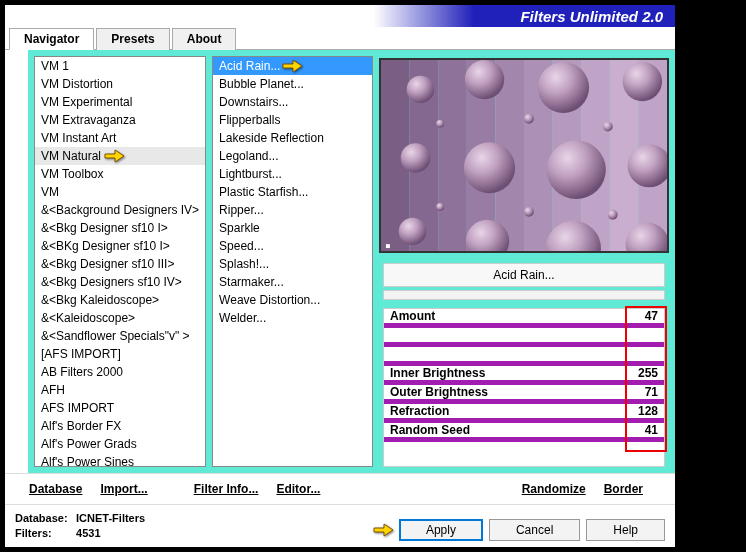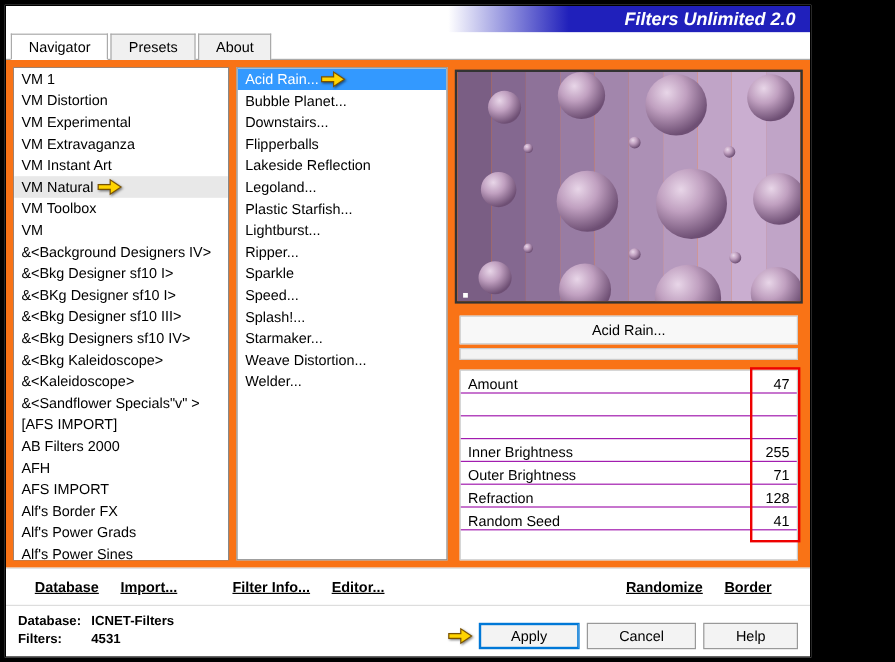--- a/index.html
+++ b/index.html
@@ -2,40 +2,40 @@
 <html><head>
 <meta charset="utf-8">
 <style>
   * { box-sizing: border-box; margin: 0; padding: 0; }
   body { font-family: "Segoe UI", Arial, sans-serif; font-size: 12px; background: #000; }
   .frame { width: 680px; height: 552px; background: #000; padding: 4px; position: relative; }
   .window { width: 100%; height: 100%; background: #fff; border: 1px solid #000; position: relative; display: flex; flex-direction: column; }
   .titlebar { height: 22px; background: linear-gradient(to right, #fff 0%, #fff 55%, #2020bb 70%, #2020bb 100%); display: flex; justify-content: flex-end; align-items: center; padding-right: 12px; }
   .titlebar-text { font-weight: bold; font-style: italic; font-size: 15px; color: #fff; }
   .tabs { display: flex; background: #fff; border-bottom: 1px solid #aaa; padding-left: 4px; }
-  .tab { padding: 3px 14px; border: 1px solid #aaa; border-bottom: none; margin-right: 2px; background: #f0f0f0; cursor: pointer; position: relative; top: 1px; }
+  .tab { padding: 3px 14px; border: 1px solid #aaa; border-bottom: none; margin-right: 2px; background: #f0f0f0; cursor: pointer; position: relative; top: 1px; font-weight: bold; }
   .tab.active { background: #fff; border-bottom: 1px solid #fff; }
-  .main { flex: 1; display: flex; background: #f97316; padding: 6px; gap: 6px; overflow: hidden; }
+  .main { flex: 1; display: flex; background: #5eead4; padding: 6px; gap: 6px; overflow: hidden; margin-left: 23px; }
   .col1 { width: 195px; display: flex; flex-direction: column; }
   .col2 { width: 190px; display: flex; flex-direction: column; }
   .col3 { flex: 1; display: flex; flex-direction: column; }
   .listbox { flex: 1; border: 1px solid #888; background: #fff; overflow-y: scroll; position: relative; }
   .listbox::-webkit-scrollbar { width: 16px; }
   .listbox::-webkit-scrollbar-track { background: #f0f0f0; border-left: 1px solid #ccc; }
   .listbox::-webkit-scrollbar-thumb { background: #cdcdcd; border: 1px solid #aaa; }
   .list-item { padding: 2px 6px; white-space: nowrap; cursor: pointer; position: relative; }
   .list-item.selected { background: #3399ff; color: #fff; }
   .list-item.highlighted { background: #e8e8e8; }
   .preview { width: 290px; height: 195px; margin: 2px auto 10px; border: 2px solid #333; display: flex; align-items: center; justify-content: center; overflow: hidden; position: relative; }
   .preview-svg { width: 100%; height: 100%; }
   .filter-name { text-align: center; padding: 4px; border: 1px solid #ccc; margin: 0 4px 3px; background: #f8f8f8; }
   .progress { height: 10px; border: 1px solid #ccc; margin: 0 4px 8px; background: #f3f3f3; }
   .params { flex: 1; border: 1px solid #ccc; margin: 0 4px; background: #fff; position: relative; }
   .red-box { position: absolute; border: 2px solid #e00; pointer-events: none; }
-  .param-row { display: flex; align-items: flex-end; height: 19px; border-bottom: 1px solid #a21caf; padding: 0 6px; }
+  .param-row { display: flex; align-items: flex-start; height: 19px; border-bottom: 5px solid #a21caf; padding: 0 6px; font-weight: bold; }
   .param-row.empty { color: transparent; }
   .param-label { flex: 1; }
   .param-val { text-align: right; min-width: 35px; }
   .toolbar { display: flex; align-items: center; padding: 8px 24px; gap: 18px; border-top: 1px solid #ddd; }
   .tool-link { text-decoration: underline; cursor: pointer; }
   .tool-link.bold { font-weight: bold; }
   .spacer { flex: 1; }
   .footer { padding: 6px 10px; display: flex; align-items: flex-end; border-top: 1px solid #ddd; }
   .footer-info { flex: 1; font-size: 11px; line-height: 15px; }
   .footer-info span { display: inline-block; font-weight: bold; }
@@ -93,22 +93,22 @@
       <div class="col2">
         <div class="listbox" id="list2">
             <div class="list-item selected">Acid Rain...<div class="hand" style="position: absolute; left: 68px; top: -2px;"><svg viewBox="0 0 24 20">
                   <path d="M2 9 L12 9 L12 5 L21 11 L12 17 L12 13 L2 13 Z" fill="#ffd400" stroke="#7a5200" stroke-width="1"></path>
                 </svg></div></div>
             <div class="list-item">Bubble Planet...</div>
             <div class="list-item">Downstairs...</div>
             <div class="list-item">Flipperballs</div>
             <div class="list-item">Lakeside Reflection</div>
             <div class="list-item">Legoland...</div>
+            <div class="list-item">Lightburst...</div>
             <div class="list-item">Plastic Starfish...</div>
-            <div class="list-item">Lightburst...</div>
             <div class="list-item">Ripper...</div>
             <div class="list-item">Sparkle</div>
             <div class="list-item">Speed...</div>
             <div class="list-item">Splash!...</div>
             <div class="list-item">Starmaker...</div>
             <div class="list-item">Weave Distortion...</div>
             <div class="list-item">Welder...</div>
           </div>
       </div>
       <div class="col3">

